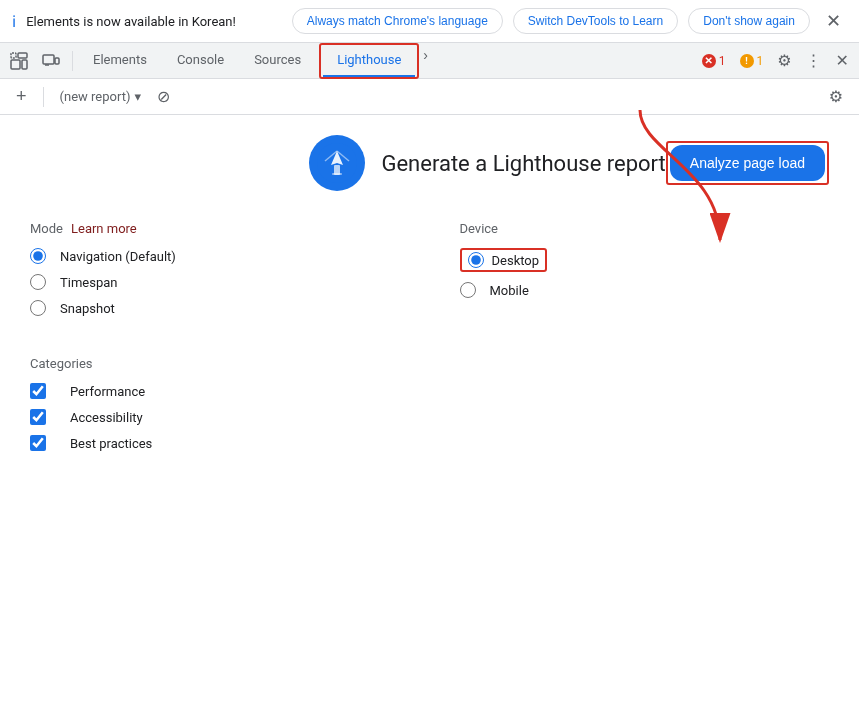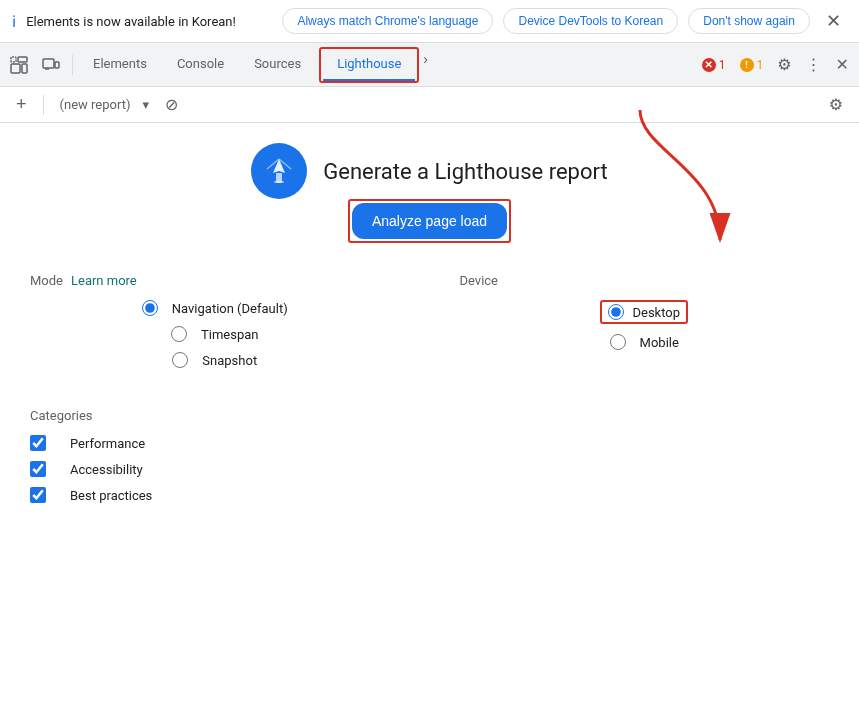--- a/index.html
+++ b/index.html
@@ -52,21 +52,21 @@
       padding: 2px 6px;
       margin-left: auto;
     }
 
     
     .devtools-toolbar {
       background: #f1f3f4;
       border-bottom: 1px solid #dadce0;
       display: flex;
       align-items: center;
-      height: 44px;
+      height: 36px;
       padding: 8px 4px;
       gap: 2px;
     }
     .toolbar-icon-btn {
       background: none;
       border: none;
       cursor: pointer;
       padding: 4px 6px;
       border-radius: 4px;
       color: #5f6368;
@@ -154,21 +154,21 @@
       background: none;
       border: none;
       cursor: pointer;
       color: #5f6368;
       font-size: 18px;
       padding: 2px 8px;
     }
     .report-selector {
       display: flex;
       align-items: center;
-      gap: 12px;
+      gap: 4px;
       padding: 4px 8px;
       border-radius: 4px;
       cursor: pointer;
       color: #5f6368;
       font-size: 13px;
     }
     .clear-btn {
       background: none;
       border: none;
       cursor: pointer;
@@ -191,21 +191,20 @@
       padding: 20px 30px;
       background: #fff;
     }
 
     
     .lh-header {
       display: flex;
       align-items: center;
       justify-content: flex-end;
       margin-bottom: 30px;
-      flex-direction: column;
     }
     .lh-header-left {
       display: flex;
       align-items: center;
       gap: 16px;
     }
     .lh-logo {
       width: 56px;
       height: 56px;
       border-radius: 50%;
@@ -250,32 +249,31 @@
     }
     .option-group-title {
       font-size: 13px;
       color: #5f6368;
       margin-bottom: 12px;
       display: flex;
       align-items: center;
       gap: 8px;
     }
     .learn-more-link {
-      color: #0f766e;
+      color: #7f1d1d;
       text-decoration: none;
       cursor: pointer;
     }
     .radio-option {
       display: flex;
       align-items: center;
       gap: 14px;
       margin-bottom: 10px;
       font-size: 13px;
       cursor: pointer;
-      justify-content: center;
     }
     .radio-input {
       width: 16px;
       height: 16px;
       accent-color: #1a73e8;
       cursor: pointer;
     }
 
     
     .desktop-option-box {
@@ -322,21 +320,21 @@
   </style>
 </head>
 <body>
 
 <div class="page-wrapper">
 
   <div class="notification-bar">
     <span class="notification-info-icon">ℹ</span>
     <span class="notification-text">Elements is now available in Korean!</span>
     <button class="notification-btn">Always match Chrome's language</button>
-    <button class="notification-btn">Device DevTools to Korean</button>
+    <button class="notification-btn">Switch DevTools to Learn</button>
     <button class="notification-btn">Don't show again</button>
     <button class="notif-close-btn">✕</button>
   </div>
 
   <div class="devtools-toolbar">
 
     <button class="toolbar-icon-btn">
       <svg width="18" height="18" viewBox="0 0 18 18" fill="none">
         <rect x="1" y="1" width="5" height="5" rx="1" stroke="#5f6368" stroke-width="1.5" fill="none" stroke-dasharray="2 1"></rect>
         <rect x="8" y="1" width="9" height="5" rx="1" stroke="#5f6368" stroke-width="1.5" fill="none"></rect>

